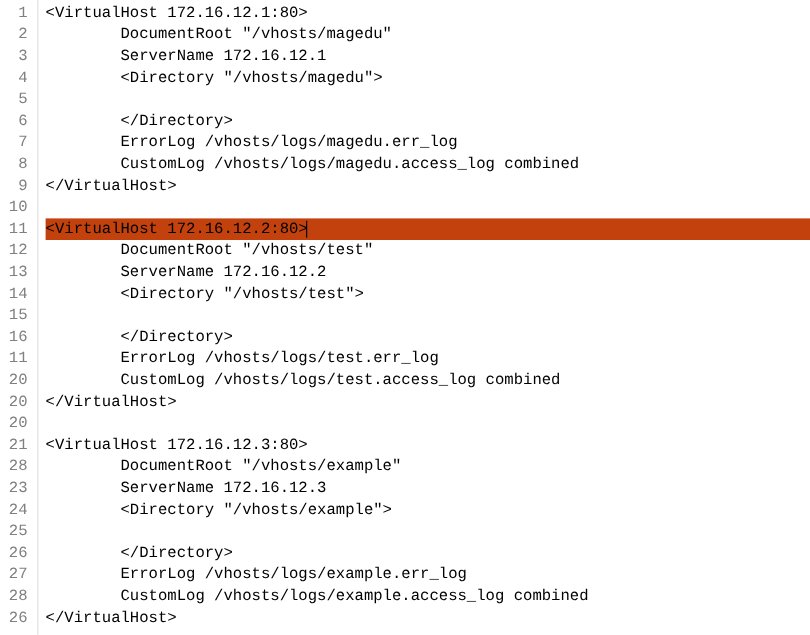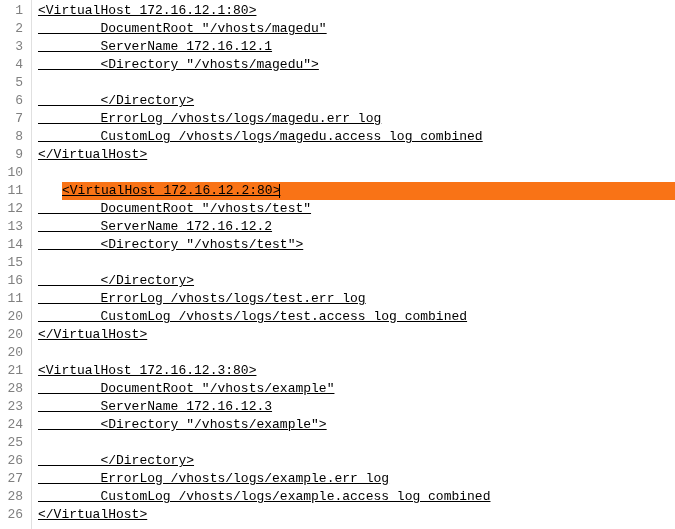--- a/index.html
+++ b/index.html
@@ -23,29 +23,27 @@
   text-align: right;
   color: #808080;
   user-select: none;
   min-width: 32px;
 }
 .code {
   flex: 1;
   padding: 2px 0 2px 6px;
   white-space: pre;
   color: #000;
-  text-decoration: underline;
 }
 .line {
   height: 18px;
   line-height: 18px;
 }
 .highlight {
-  background: #f97316;
-  margin-left: 24px;
+  background: #c2410c;
 }
 .cursor {
   display: inline-block;
   width: 1px;
   height: 14px;
   background: #000;
   vertical-align: middle;
   margin-left: -1px;
 }
 </style>

